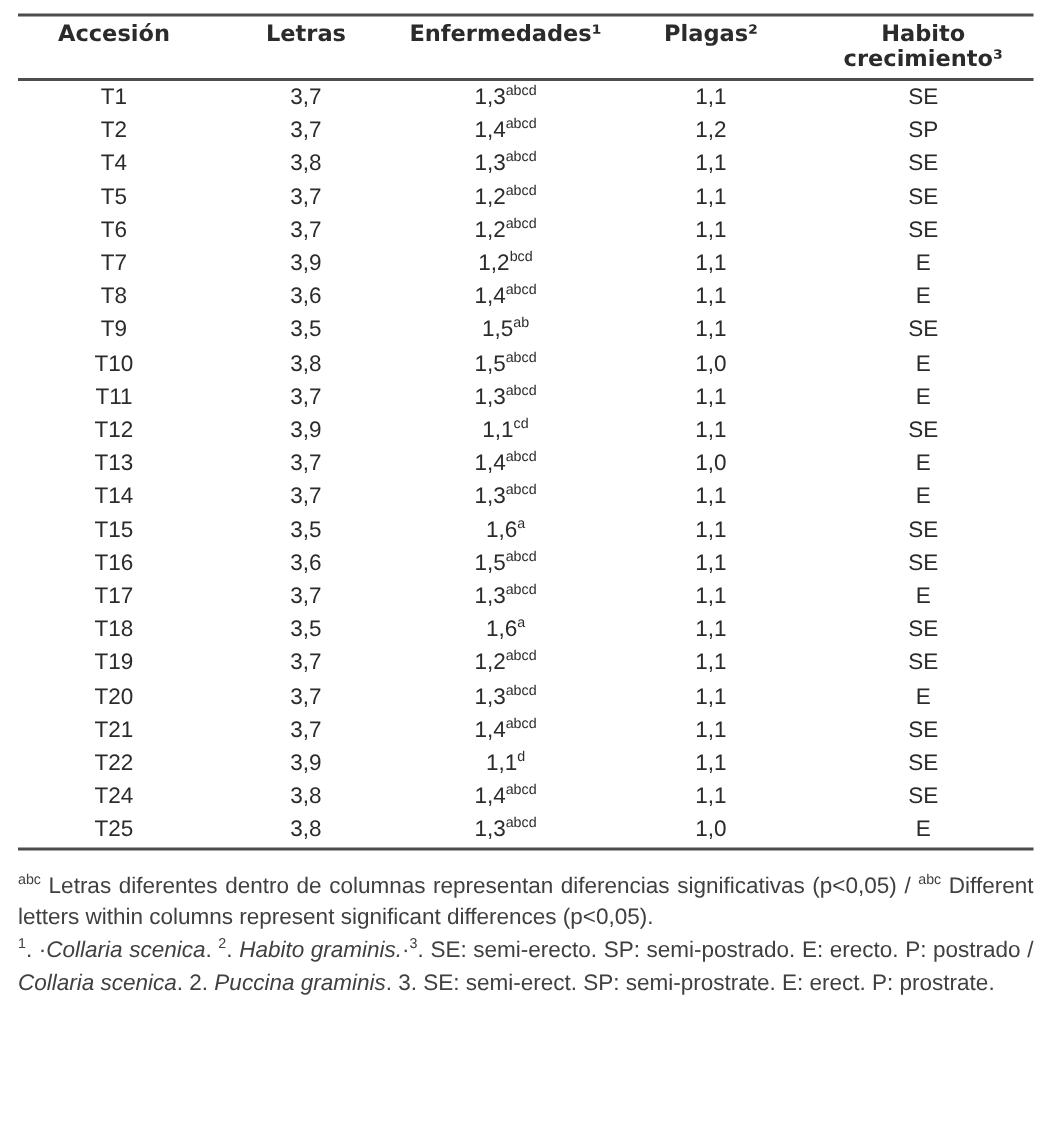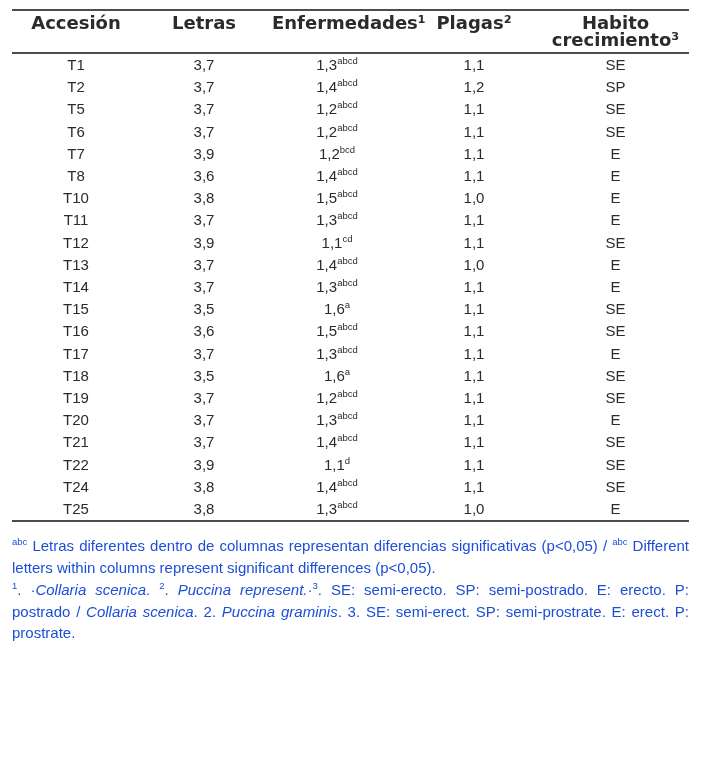--- a/index.html
+++ b/index.html
@@ -28,21 +28,21 @@
   }
   col.c-accession     { width: 128px; }
   col.c-vigor         { width: 128px; }
   col.c-enfermedades  { width: 138px; }
   col.c-plagas        { width: 136px; }
   col.c-habito        { width: 147px; }
 
   th {
     font-family: "DejaVu Sans", sans-serif;
     font-weight: bold;
-    font-size: 18px;
+    font-size: 15px;
     line-height: 17px;
     text-align: center;
     vertical-align: top;
     padding: 3px 4px 4px;
     border-bottom: 2px solid #4d4d4d;
     color: #2b2b2b;
   }
   td {
     font-family: "Liberation Sans", sans-serif;
     font-size: 15px;
@@ -60,21 +60,21 @@
     vertical-align: super;
     letter-spacing: 0;
   }
   .footnotes {
     width: 677px;
     margin-left: 12px;
     margin-top: 13px;
     font-family: "Liberation Sans", sans-serif;
     font-size: 15px;
     line-height: 21.8px;
-    color: #1d4ed8;
+    color: #404040;
   }
   .footnote {
     margin: 0;
     text-align: justify;
   }
   .footnote i { font-style: italic; }
 </style>
 </head>
 <body>
 
@@ -106,20 +106,27 @@
           <td>SE</td>
         </tr>
         <tr>
           <td>T2</td>
           <td>3,7</td>
           <td>1,4<sup>abcd</sup></td>
           <td>1,2</td>
           <td>SP</td>
         </tr>
         <tr>
+          <td>T4</td>
+          <td>3,8</td>
+          <td>1,3<sup>abcd</sup></td>
+          <td>1,1</td>
+          <td>SE</td>
+        </tr>
+        <tr>
           <td>T5</td>
           <td>3,7</td>
           <td>1,2<sup>abcd</sup></td>
           <td>1,1</td>
           <td>SE</td>
         </tr>
         <tr>
           <td>T6</td>
           <td>3,7</td>
           <td>1,2<sup>abcd</sup></td>
@@ -134,20 +141,27 @@
           <td>E</td>
         </tr>
         <tr>
           <td>T8</td>
           <td>3,6</td>
           <td>1,4<sup>abcd</sup></td>
           <td>1,1</td>
           <td>E</td>
         </tr>
         <tr>
+          <td>T9</td>
+          <td>3,5</td>
+          <td>1,5<sup>ab</sup></td>
+          <td>1,1</td>
+          <td>SE</td>
+        </tr>
+        <tr>
           <td>T10</td>
           <td>3,8</td>
           <td>1,5<sup>abcd</sup></td>
           <td>1,0</td>
           <td>E</td>
         </tr>
         <tr>
           <td>T11</td>
           <td>3,7</td>
           <td>1,3<sup>abcd</sup></td>
@@ -243,16 +257,16 @@
           <td>3,8</td>
           <td>1,3<sup>abcd</sup></td>
           <td>1,0</td>
           <td>E</td>
         </tr>
       </tbody>
   </table>
 
   <div class="footnotes">
     <p class="footnote"><sup>abc</sup><span> Letras diferentes dentro de columnas representan diferencias significativas (p&lt;0,05) / </span><sup>abc</sup><span> Different letters within columns represent significant differences (p&lt;0,05).</span></p>
-    <p class="footnote"><sup>1</sup><span>. ·</span><i>Collaria scenica</i><span>. </span><sup>2</sup><span>. </span><i>Puccina represent.</i><span>·</span><sup>3</sup><span>. SE: semi-erecto. SP: semi-postrado. E: erecto. P: postrado / </span><i>Collaria scenica</i><span>. 2. </span><i>Puccina graminis</i><span>. 3. SE: semi-erect. SP: semi-prostrate. E: erect. P: prostrate.</span></p>
+    <p class="footnote"><sup>1</sup><span>. ·</span><i>Collaria scenica</i><span>. </span><sup>2</sup><span>. </span><i>Habito graminis.</i><span>·</span><sup>3</sup><span>. SE: semi-erecto. SP: semi-postrado. E: erecto. P: postrado / </span><i>Collaria scenica</i><span>. 2. </span><i>Puccina graminis</i><span>. 3. SE: semi-erect. SP: semi-prostrate. E: erect. P: prostrate.</span></p>
   </div>
 
 </div>
 
 </body></html>

